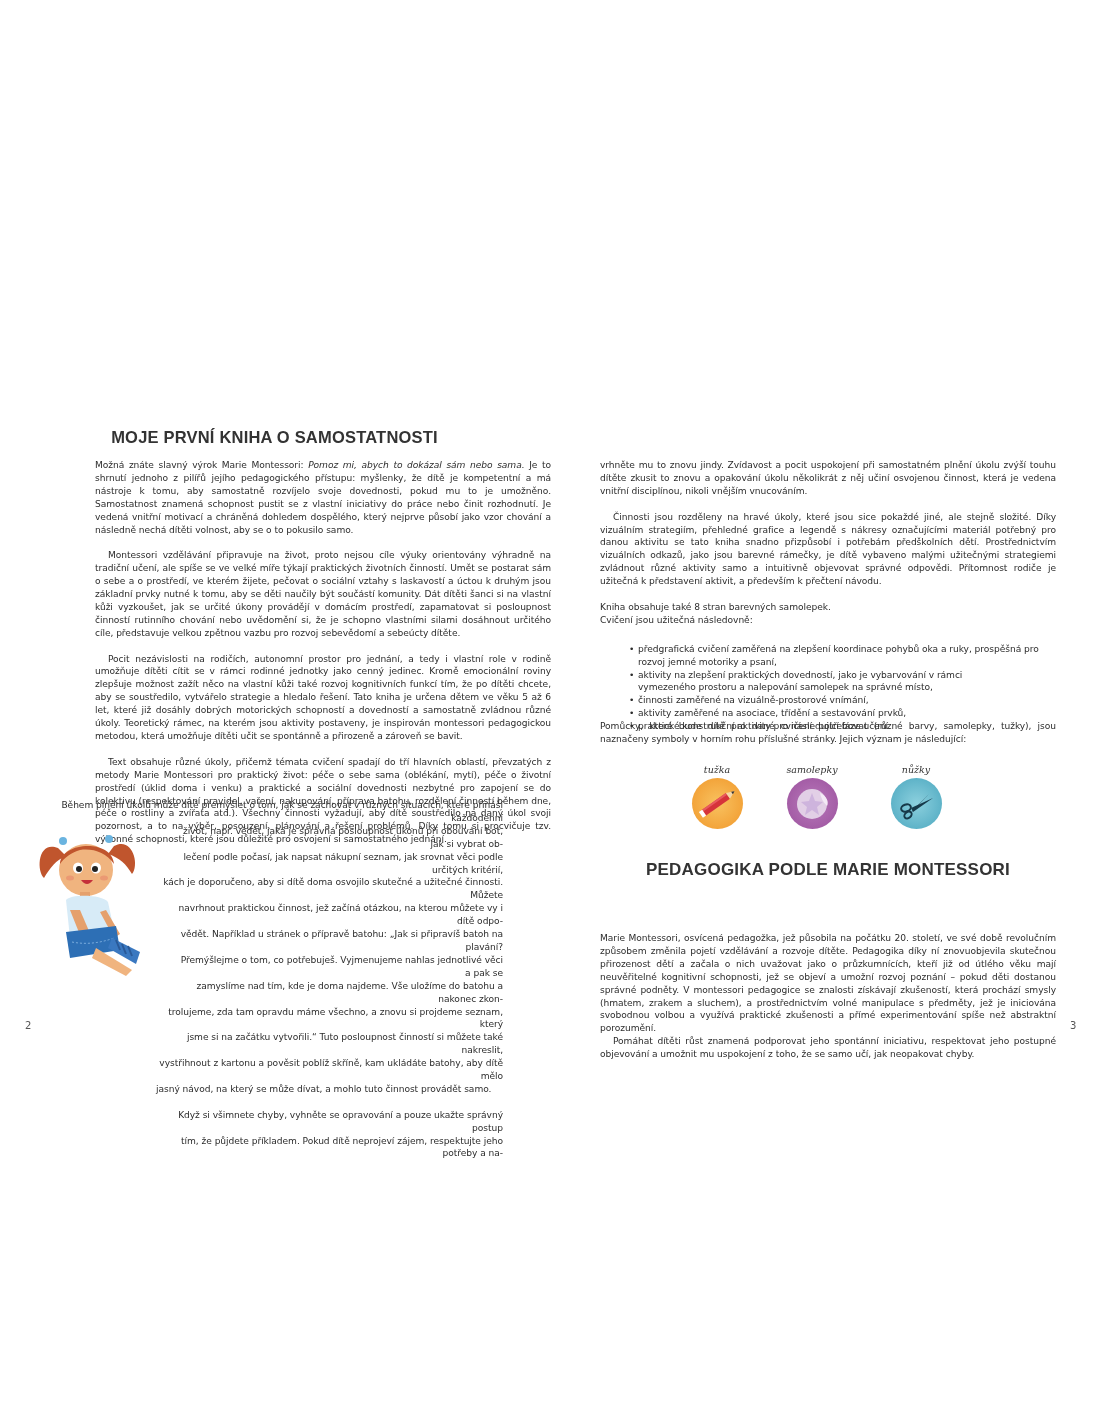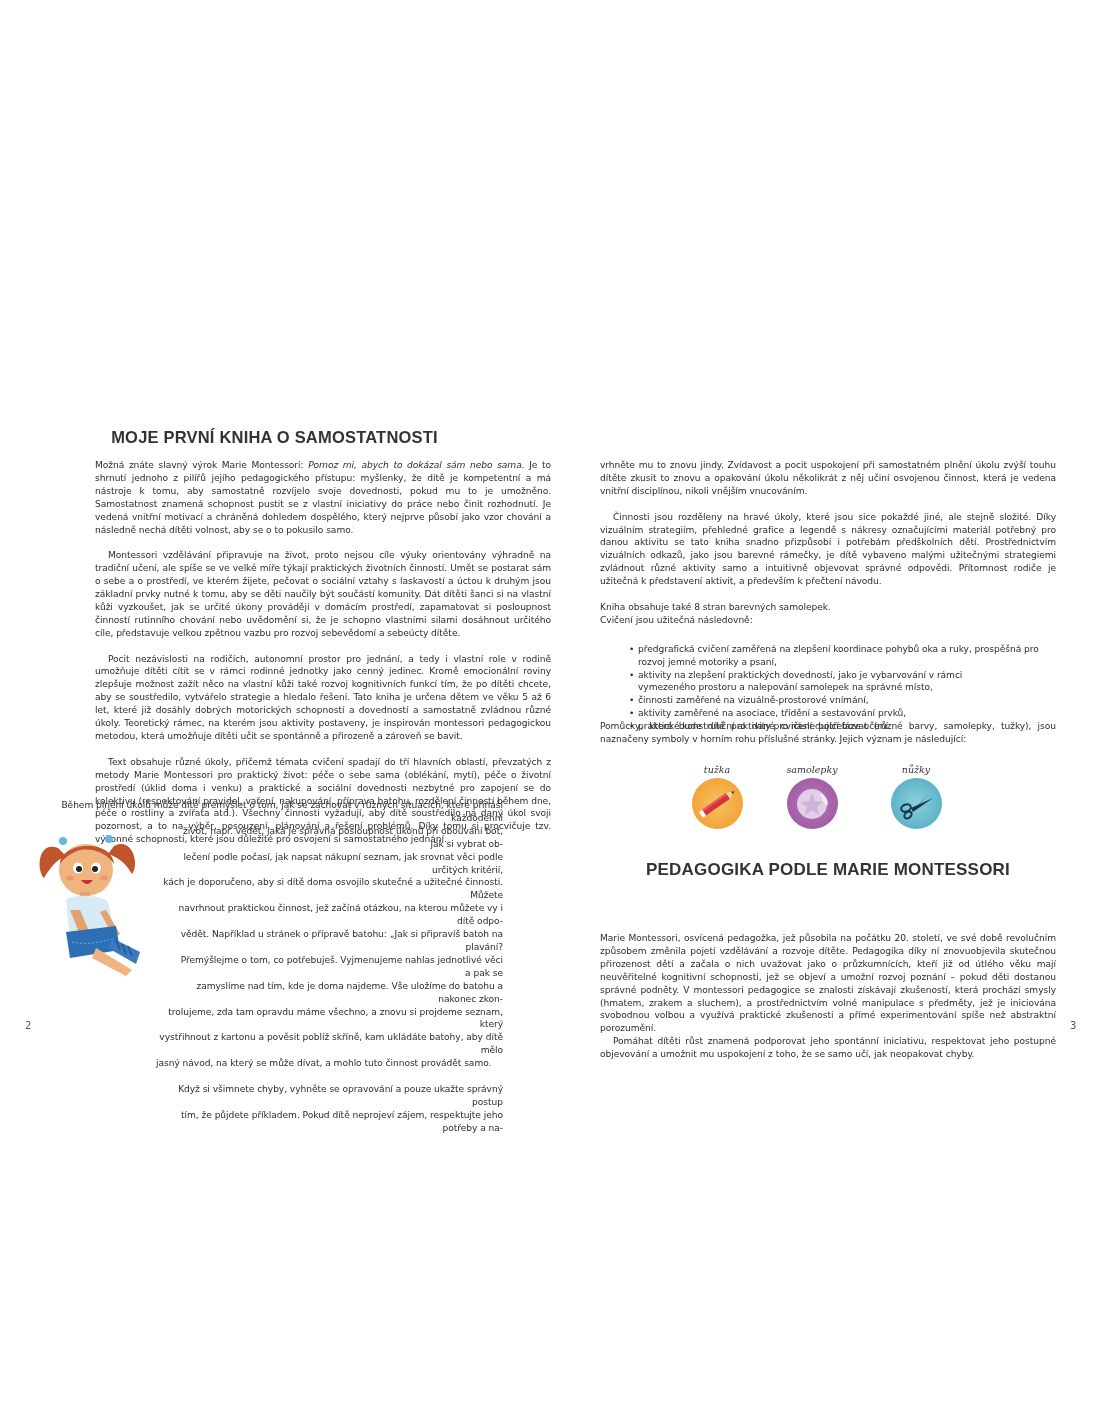--- a/index.html
+++ b/index.html
@@ -46,20 +46,21 @@
   <div class="text" style="left:47px; top:799px; width:456px; text-align:right;">
     <div style="text-align:right;">Během plnění úkolů může dítě přemýšlet o tom, jak se zachovat v různých situacích, které přináší každodenní</div>
     <div style="padding-left:130px;">život, např. vědět, jaká je správná posloupnost úkonů při obouvání bot, jak si vybrat ob-</div>
     <div style="padding-left:106px;">lečení podle počasí, jak napsat nákupní seznam, jak srovnat věci podle určitých kritérií,</div>
     <div style="padding-left:110px;">kách je doporučeno, aby si dítě doma osvojilo skutečné a užitečné činnosti. Můžete</div>
     <div style="padding-left:120px;">navrhnout praktickou činnost, jež začíná otázkou, na kterou můžete vy i dítě odpo-</div>
     <div style="padding-left:130px;">vědět. Například u stránek o přípravě batohu: „Jak si připravíš batoh na plavání?</div>
     <div style="padding-left:130px;">Přemýšlejme o tom, co potřebuješ. Vyjmenujeme nahlas jednotlivé věci a pak se</div>
     <div style="padding-left:120px;">zamyslíme nad tím, kde je doma najdeme. Vše uložíme do batohu a nakonec zkon-</div>
     <div style="padding-left:118px;">trolujeme, zda tam opravdu máme všechno, a znovu si projdeme seznam, který</div>
+    <div style="padding-left:124px;">jsme si na začátku vytvořili.“ Tuto posloupnost činností si můžete také nakreslit,</div>
     <div style="padding-left:112px;">vystřihnout z kartonu a pověsit poblíž skříně, kam ukládáte batohy, aby dítě mělo</div>
     <div style="padding-left:109px; text-align:left;">jasný návod, na který se může dívat, a mohlo tuto činnost provádět samo.</div>
     <div class="gap"></div>
     <div style="padding-left:126px;">Když si všimnete chyby, vyhněte se opravování a pouze ukažte správný postup</div>
     <div style="padding-left:100px;">tím, že půjdete příkladem. Pokud dítě neprojeví zájem, respektujte jeho potřeby a na-</div>
   </div>
 
   <svg class="girl" viewBox="0 0 120 160">
 
     <path d="M22 28 C2 20 0 50 8 58 C14 48 20 40 30 36 Z" fill="#c0552d"></path>

